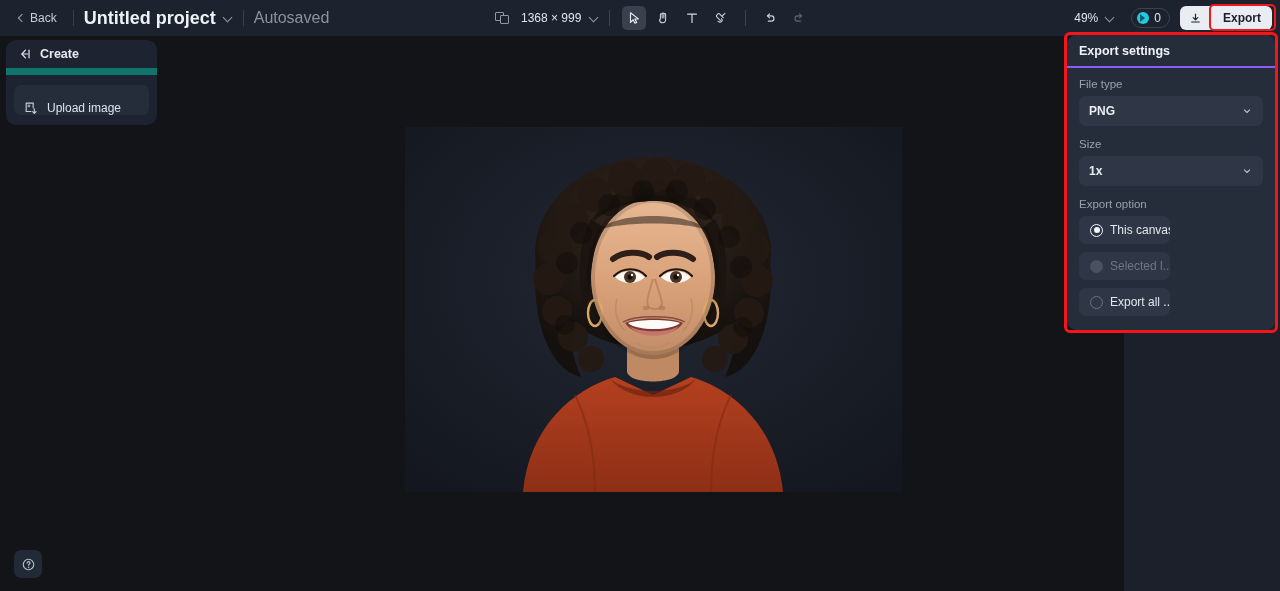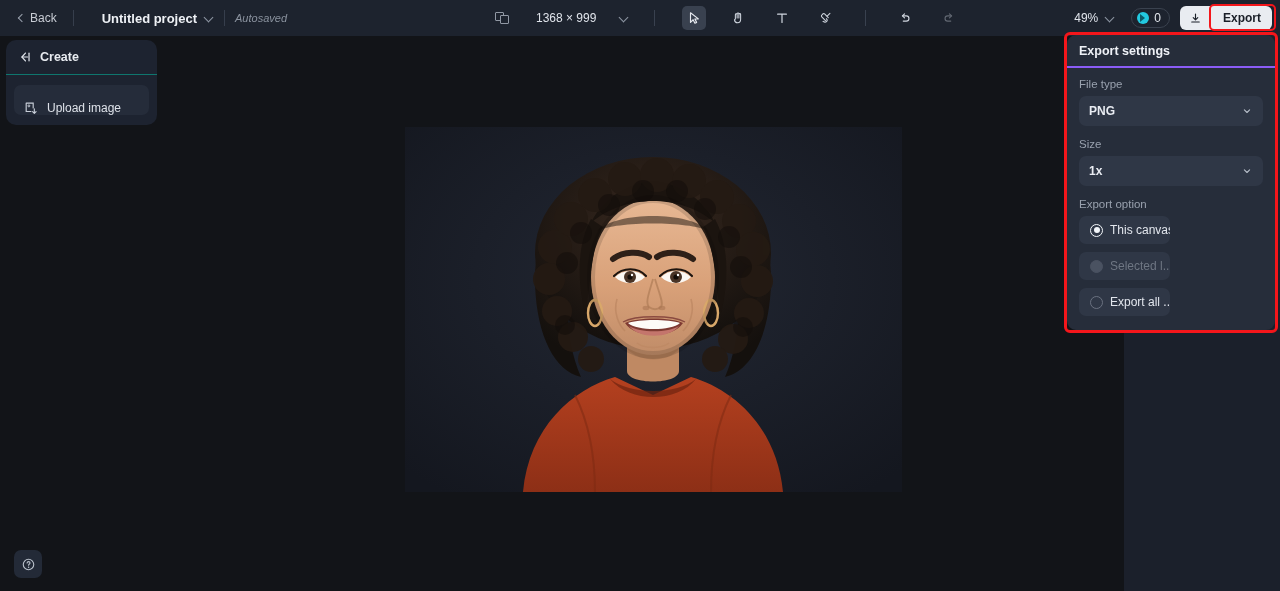--- a/index.html
+++ b/index.html
@@ -22,34 +22,34 @@
     display: flex; align-items: center; gap: 5px;
     color: #c8ccd4; font-size: 12px; padding: 4px 6px; border-radius: 5px; cursor: pointer;
   }
   .chev-left { width: 9px; height: 9px; display: inline-block; position: relative; }
   .chev-left::before {
     content: ""; position: absolute; left: 3px; top: 1px;
     width: 5px; height: 5px; border-left: 1.4px solid #9aa2ae; border-bottom: 1.4px solid #9aa2ae;
     transform: rotate(45deg);
   }
   .tb-sep { width: 1px; height: 16px; background: #363e4c; margin: 0 10px; }
-  .proj-name { color: #eef1f5; font-size: 13px; font-weight: bold; cursor: pointer; margin-left: 18px; }
+  .proj-name { color: #eef1f5; font-size: 18px; font-weight: bold; cursor: pointer; }
   .chev-down {
     width: 10px; height: 10px; display: inline-block; position: relative; margin-left: 7px; cursor: pointer;
   }
   .chev-down::before {
     content: ""; position: absolute; left: 1px; top: 1px;
     width: 6px; height: 6px; border-right: 1.4px solid #8d96a3; border-bottom: 1.4px solid #8d96a3;
     transform: rotate(45deg);
   }
-  .autosaved { color: #8a929e; font-size: 11px; font-style: italic; }
+  .autosaved { color: #8a929e; font-size: 16px; }
 
   .tb-center {
     position: absolute; left: 495px; top: 0; height: 36px;
-    display: flex; align-items: center; gap: 16px;
+    display: flex; align-items: center; gap: 1px;
   }
   .canvas-size-icon { width: 16px; height: 16px; position: relative; opacity: .8; }
   .canvas-size-icon .sq {
     position: absolute; width: 9px; height: 9px; border: 1.3px solid #aeb6c2; border-radius: 1px;
   }
   .canvas-size-icon .sq.a { left: 0px; top: 2px; }
   .canvas-size-icon .sq.b { left: 5px; top: 5px; background: #1d232e; }
   .canvas-dims { color: #dfe3ea; font-size: 12px; margin-left: 9px; cursor: pointer; }
   .tool-sep { width: 1px; height: 16px; background: #39414f; margin: 0 9px; }
   .tool {
@@ -90,21 +90,21 @@
     border: 2.5px solid #f4161b; border-radius: 5px; pointer-events: none;
   }
 
   
   .sidebar {
     position: absolute; left: 6px; top: 40px; width: 151px;
     background: #1d2330; border-radius: 10px; padding-bottom: 10px;
   }
   .sb-header {
     display: flex; align-items: center; gap: 8px;
-    height: 35px; padding: 0 12px; border-bottom: 1px solid #0f766e;
+    height: 35px; padding: 0 12px; border-bottom: 7px solid #0f766e;
   }
   .sb-header-label { color: #e8ebf0; font-size: 12.5px; font-weight: bold; }
   .sb-items { padding: 10px 8px 0 8px; display: flex; flex-direction: column; gap: 9px; }
   .sb-item {
     display: flex; align-items: flex-end; gap: 9px;
     height: 30px; padding: 0 10px; border-radius: 7px;
     background: #252c3a; color: #dde1e8; font-size: 12px; cursor: pointer;
   }
 
   .help-btn {

